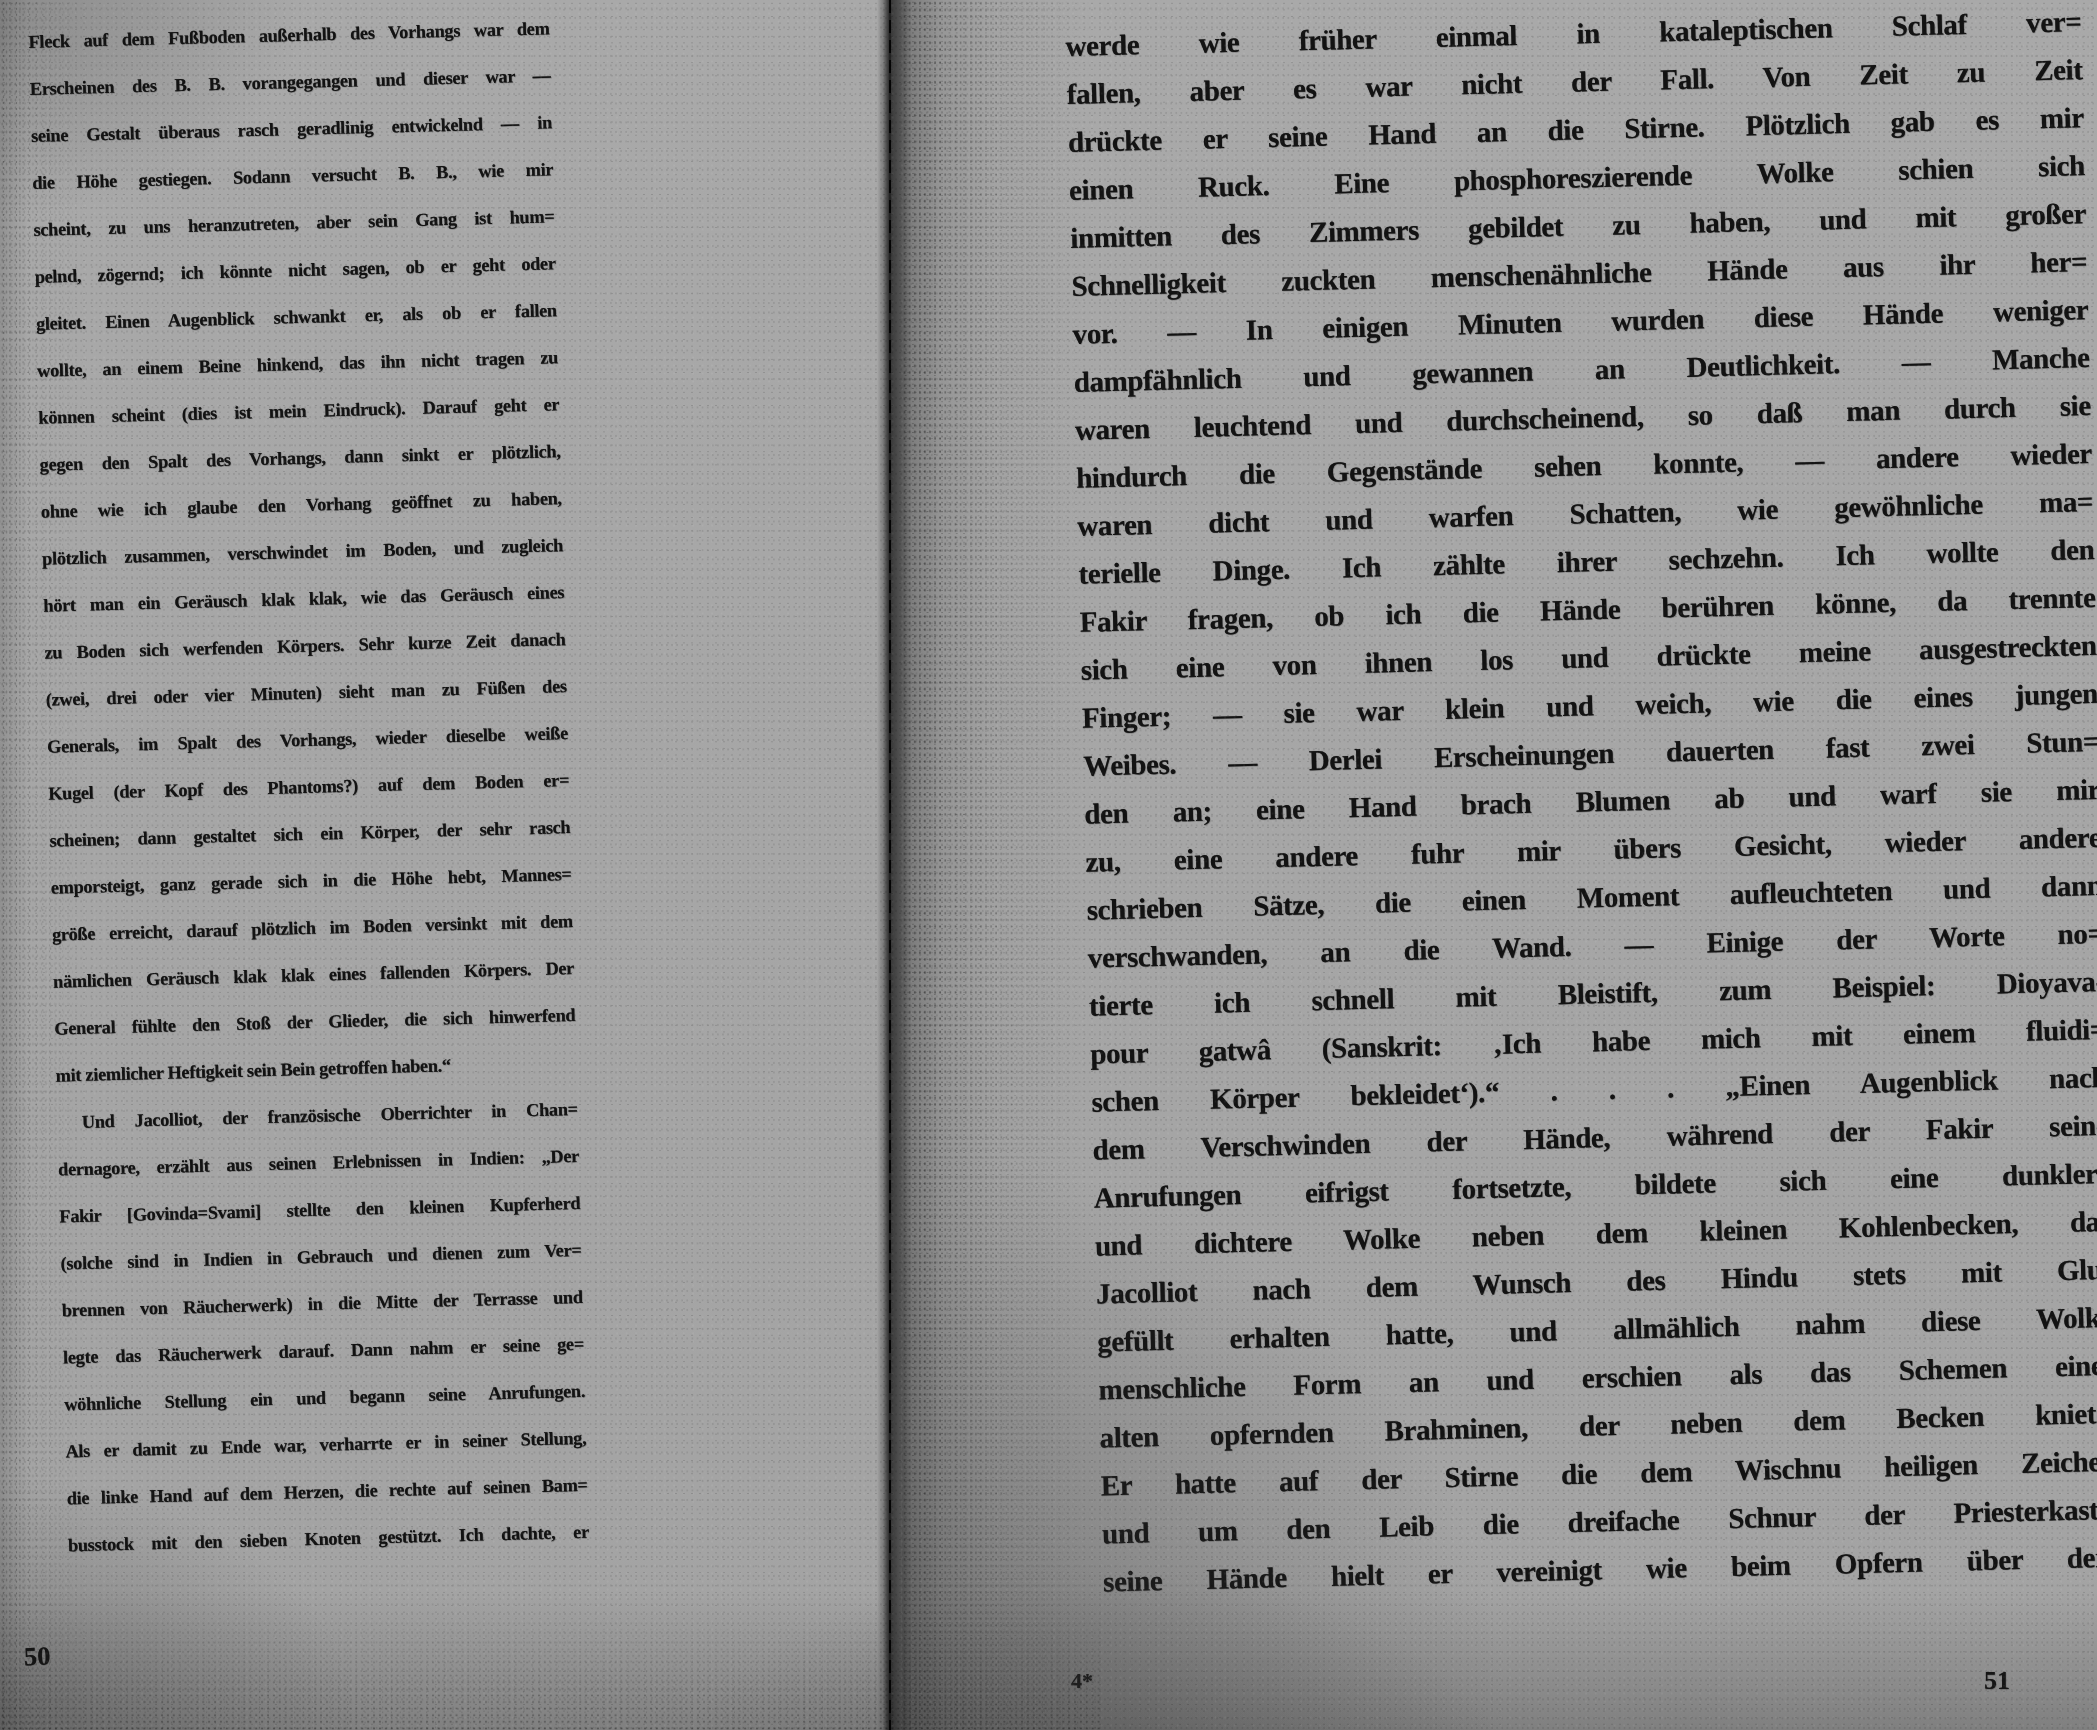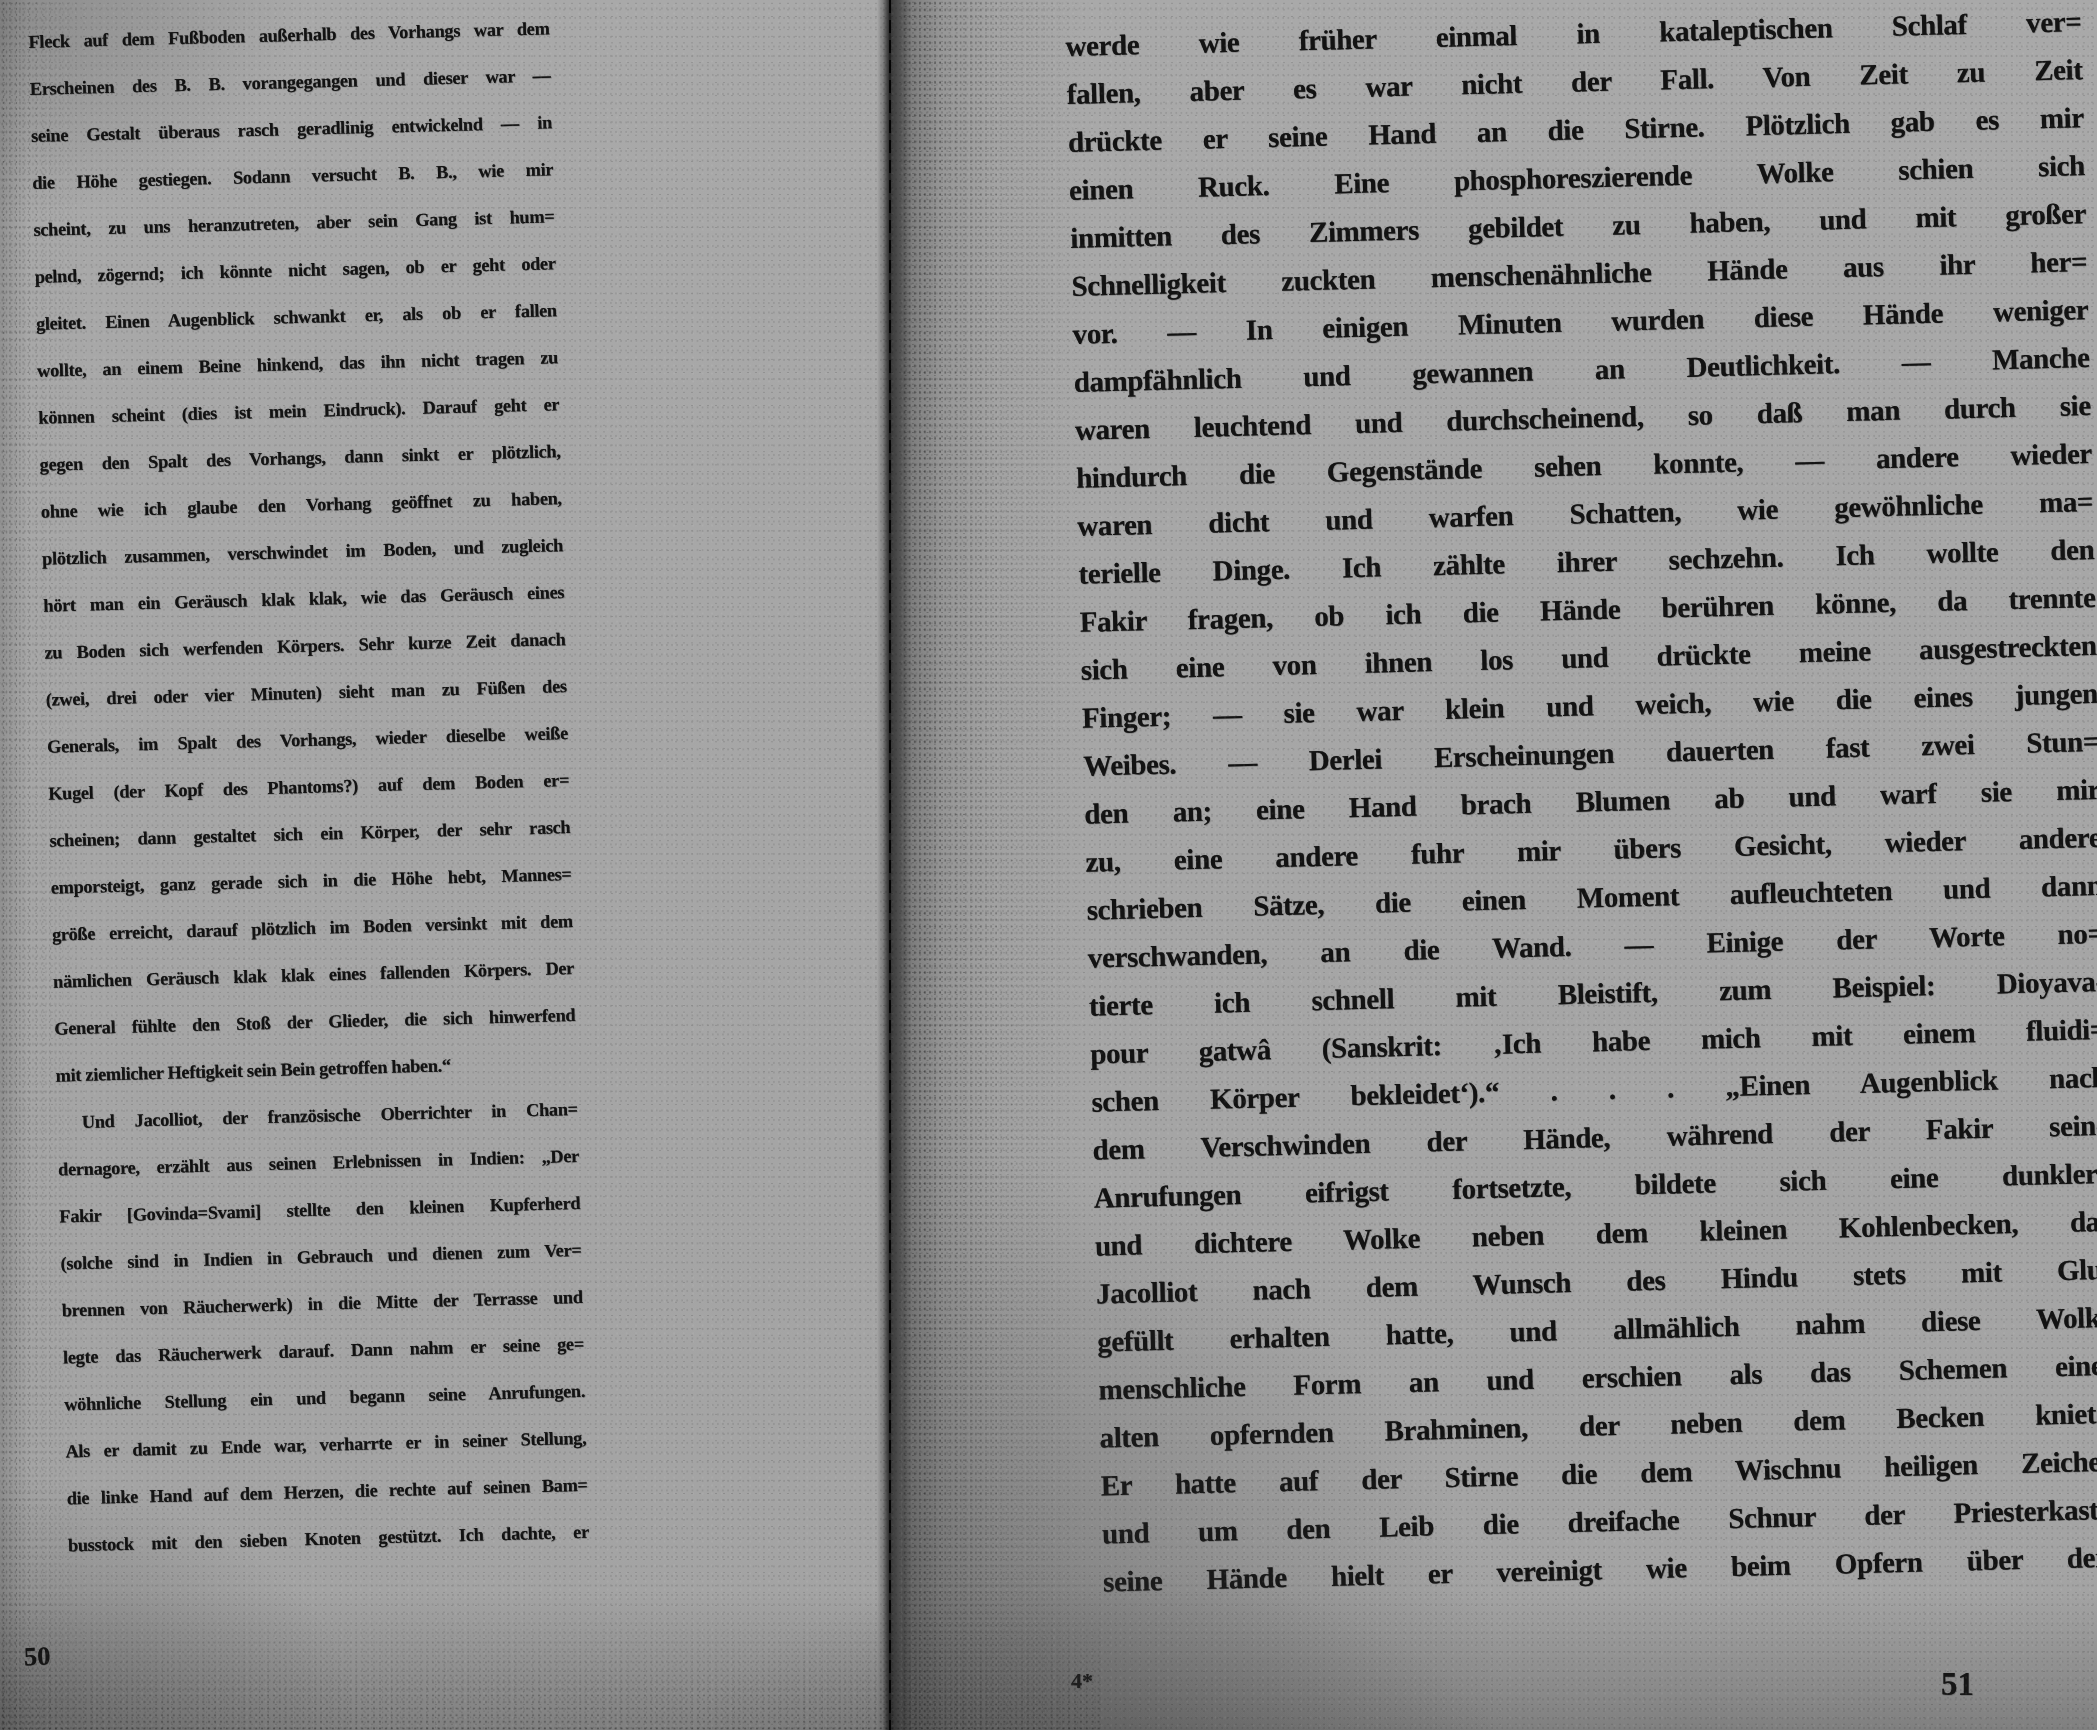--- a/index.html
+++ b/index.html
@@ -100,21 +100,21 @@
   }
   .line.para-end{text-align-last:left;}
   .line.indent{text-indent:25px;}
   .folio{
     position:absolute;color:#161616;
     font:700 26.4px "Liberation Serif","DejaVu Serif",serif;
     text-shadow:0 0 0.7px rgba(0,0,0,.5), 0.7px 0.7px 0 rgba(100,100,100,.45);
   }
   .folio-left{left:23.5px;top:1641px;transform:rotate(-2deg);}
   .sig-mark{left:1071px;top:1668px;font-size:22px;}
-  .folio-right{left:1941px;top:1666px;font-size:33px;}
+  .folio-right{left:1984px;top:1666px;font-size:26px;}
 </style>
 </head>
 <body>
 
 <div class="spread">
 
   <div class="page-text left-text">
       <div class="line">Fleck auf dem Fußboden außerhalb des Vorhangs war dem</div>
       <div class="line">Erscheinen des B. B. vorangegangen und dieser war —</div>
       <div class="line">seine Gestalt überaus rasch geradlinig entwickelnd — in</div>

